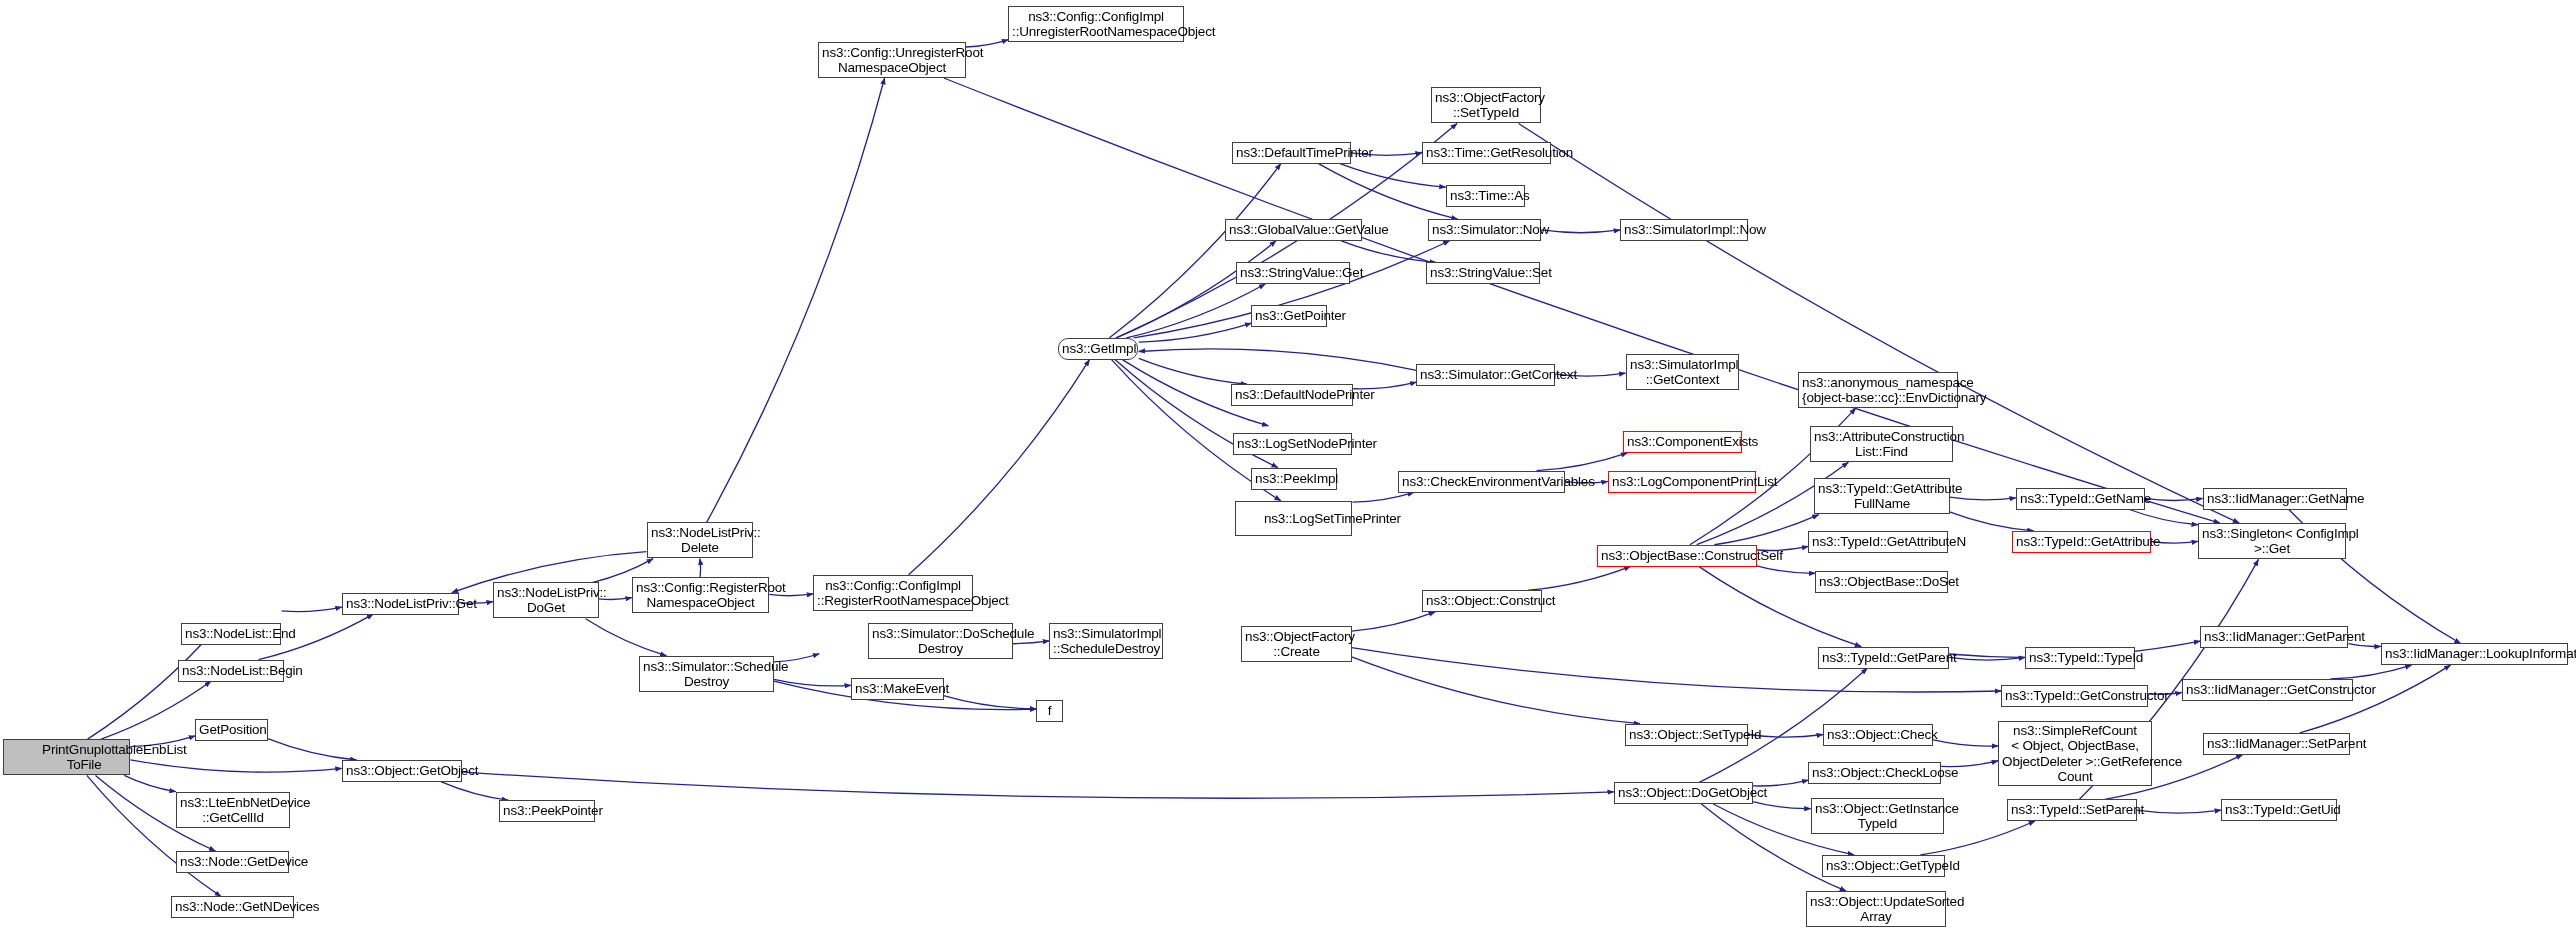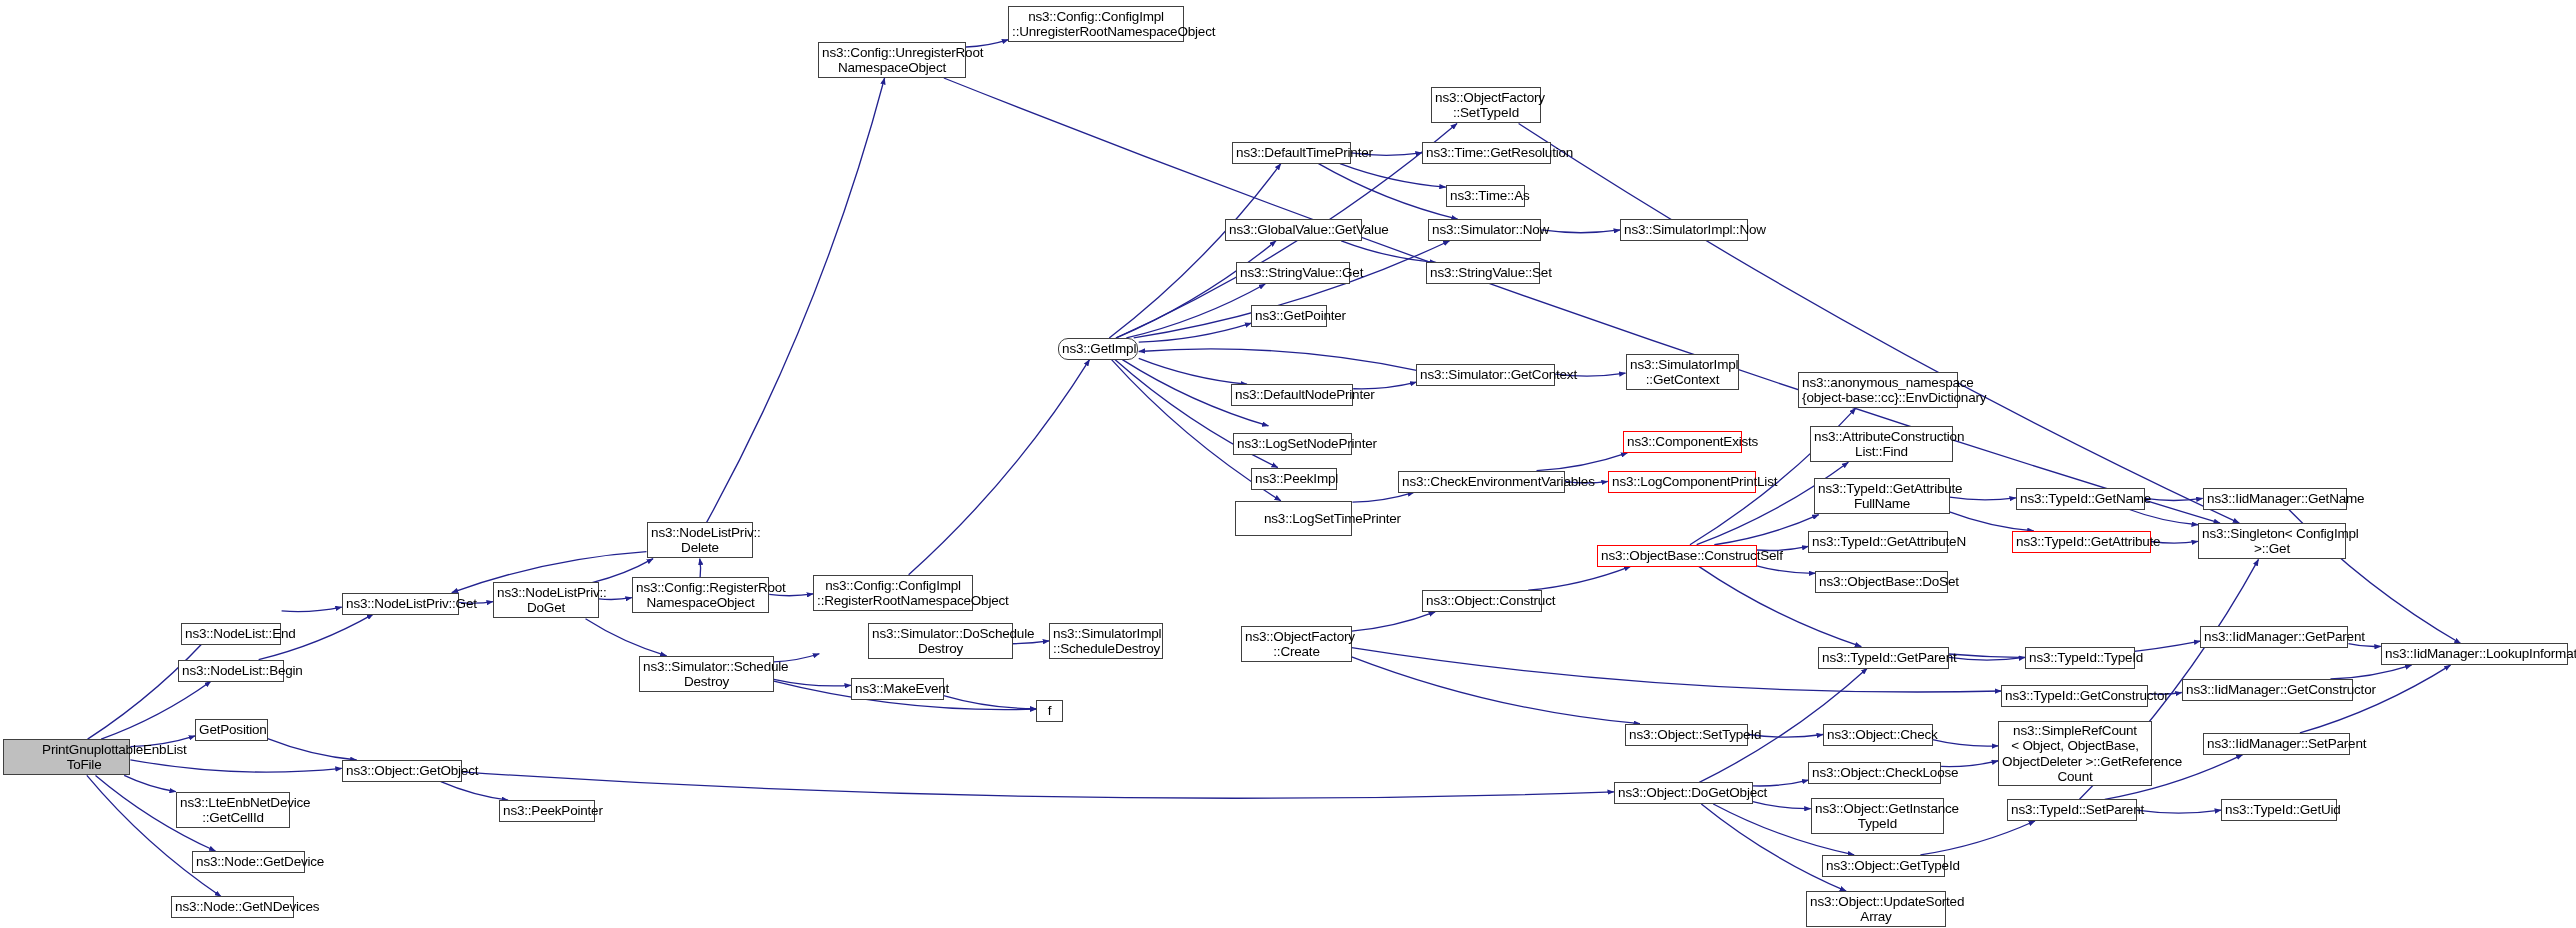--- a/index.html
+++ b/index.html
@@ -130,21 +130,21 @@
       </g>
   </svg>
   <div id="node-layer">
       <div class="node root" style="left: 3.1px; top: 739px; width: 127px; height: 36px; padding-left: 38px;"><span>PrintGnuplottableEnbList
 ToFile</span></div>
       <div class="node" style="left: 181px; top: 603px; width: 100px; height: 21.6px; margin-top: 20px;"><span>ns3::NodeList::End</span></div>
       <div class="node" style="left: 178px; top: 660px; width: 106px; height: 21.6px;"><span>ns3::NodeList::Begin</span></div>
       <div class="node" style="left: 195px; top: 719px; width: 73px; height: 21.6px;"><span>GetPosition</span></div>
       <div class="node" style="left: 176px; top: 792px; width: 114px; height: 36px;"><span>ns3::LteEnbNetDevice
 ::GetCellId</span></div>
-      <div class="node" style="left: 176px; top: 851px; width: 113px; height: 21.6px; margin-left: 16px;"><span>ns3::Node::GetDevice</span></div>
+      <div class="node" style="left: 176px; top: 851px; width: 113px; height: 21.6px;"><span>ns3::Node::GetDevice</span></div>
       <div class="node" style="left: 171px; top: 896px; width: 123px; height: 21.6px;"><span>ns3::Node::GetNDevices</span></div>
       <div class="node" style="left: 342px; top: 593px; width: 117px; height: 21.6px;"><span>ns3::NodeListPriv::Get</span></div>
       <div class="node" style="left: 493px; top: 582px; width: 106px; height: 36px;"><span>ns3::NodeListPriv::
 DoGet</span></div>
       <div class="node" style="left: 647px; top: 522px; width: 106px; height: 36px;"><span>ns3::NodeListPriv::
 Delete</span></div>
       <div class="node" style="left: 632px; top: 577px; width: 137px; height: 36px;"><span>ns3::Config::RegisterRoot
 NamespaceObject</span></div>
       <div class="node" style="left: 813px; top: 575px; width: 160px; height: 36px;"><span>ns3::Config::ConfigImpl
 ::RegisterRootNamespaceObject</span></div>

